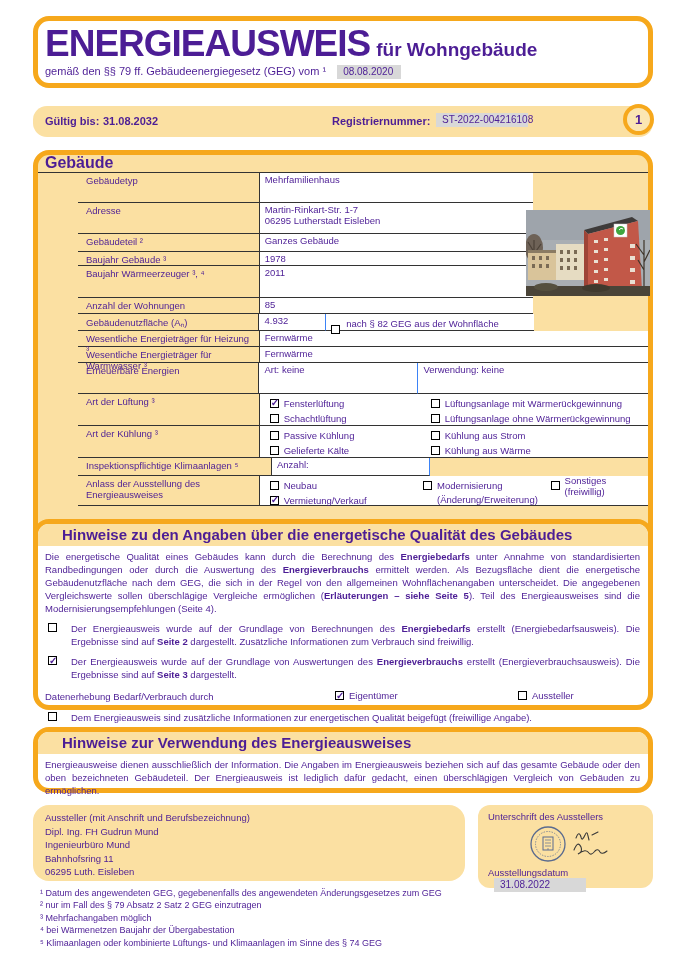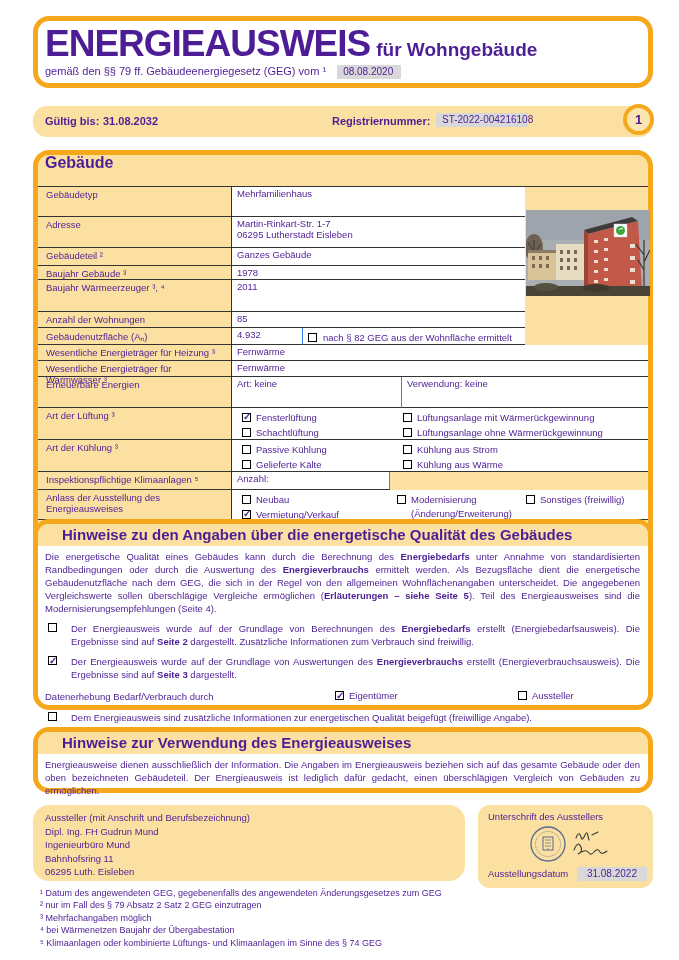--- a/index.html
+++ b/index.html
@@ -25,21 +25,21 @@
   .validity-bar .vlabel { position: absolute; left: 12px; top: 9px; font-size: 11px; font-weight: bold; }
   .validity-bar .vdate  { position: absolute; left: 70px; top: 9px; font-size: 11px; font-weight: bold; }
   .validity-bar .rlabel { position: absolute; left: 299px; top: 9px; font-size: 11px; font-weight: bold; }
   .validity-bar .rfield { position: absolute; left: 395px; top: 7px; width: 92px; text-align: left; margin-left: 8px; }
   .page-badge { position: absolute; left: 623px; top: 104px; width: 31px; height: 31px; border-radius: 50%;
     border: 4px solid #F6A81C; background: #FBE6B2; font-size: 13px; font-weight: bold; text-align: center; line-height: 23px; }
 
   
   .gebaeude-box { left: 33px; top: 150px; width: 620px; height: 444px; }
   .sec-title { font-size: 16px; font-weight: bold; line-height: 15px; padding-left: 7px; }
-  .gtable { position: absolute; left: 0; top: 31px; width: 610px; border-top: 1.2px solid #333; font-size: 9.5px; }
+  .gtable { position: absolute; left: 0; top: 17px; width: 610px; border-top: 1.2px solid #333; font-size: 9.5px; padding-left: 40px; }
   .trow { display: flex; }
   .tlabel { width: 194px; border-right: 1px solid #333; border-bottom: 1px solid #333; padding: 2px 4px 0 8px; }
   .tcell { background: #fff; border-bottom: 1px solid #333; padding: 1px 4px 0 5px; }
   .tcell.divr { border-right: 1px solid #3b82f6; }
   .tfill { width: 123px; }
   .w293 { width: 293px; }  .w416 { width: 416px; }
   .w71 { width: 71px; }    .w222 { width: 222px; }
   .w170 { width: 170px; }  .w246 { width: 246px; }
   .w158 { width: 158px; }  .w258 { width: 258px; }
 
@@ -67,21 +67,21 @@
   .datarow { position: relative; height: 15px; margin-top: 8px; }
   .datarow .dlabel { position: absolute; left: 0; top: 1px; }
   .dopt { position: absolute; top: 0; display: flex; align-items: center; gap: 5px; }
 
   
   .issuer-box { position: absolute; left: 33px; top: 805px; width: 432px; height: 76px; border-radius: 16px; padding: 6px 12px; font-size: 9.5px; line-height: 13.5px; }
   .sign-box { position: absolute; left: 478px; top: 805px; width: 175px; height: 83px; border-radius: 12px; padding: 6px 10px; font-size: 9.5px; }
   .sign-title { font-size: 9.5px; }
   .sign-art { position: absolute; left: 10px; top: 18px; width: 155px; height: 42px; }
   .sign-date-row { position: absolute; left: 10px; top: 62px; }
-  .sign-date-row .gfield { margin-left: 6px; width: 70px; text-align: center; }
+  .sign-date-row .gfield { margin-left: 6px; width: 92px; text-align: left; }
 
   .footnotes { position: absolute; left: 40px; top: 887px; font-size: 9px; line-height: 12.4px; }
 </style>
 </head>
 <body>
 
 <div class="page">
 
   <div class="box header-box">
     <div>

